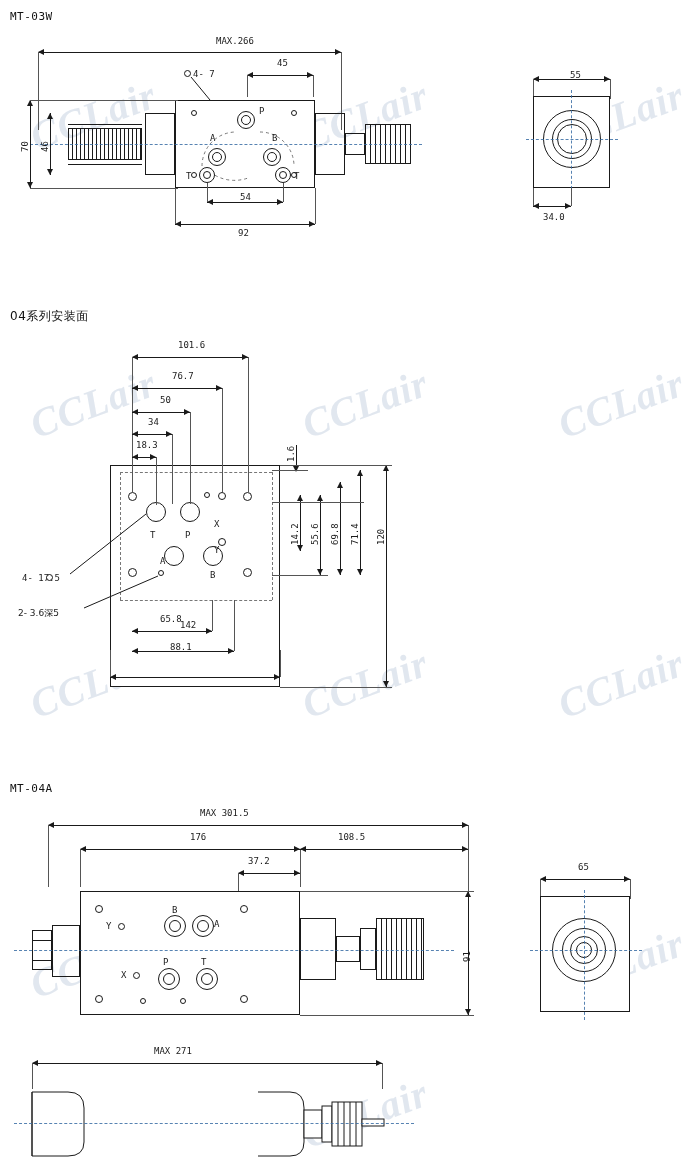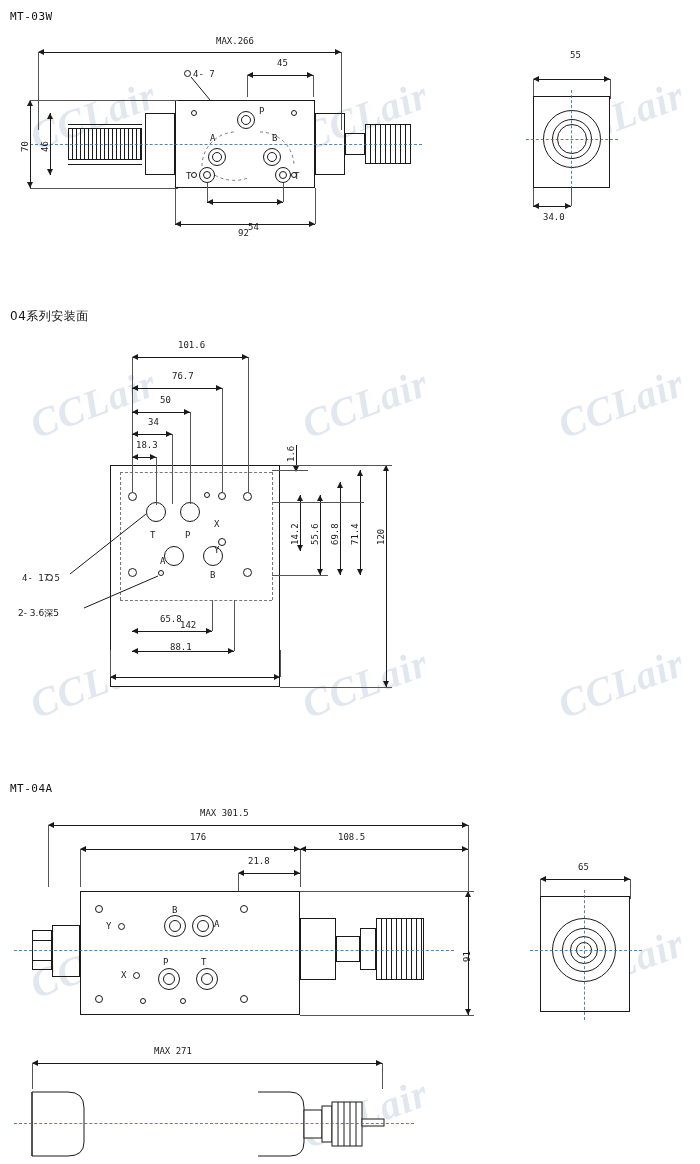--- a/index.html
+++ b/index.html
@@ -155,35 +155,35 @@
   <div class="ln vl" style="left:30px;top:100px;height:88px;"></div>
   <div class="arv u" style="left:27px;top:100px;"></div>
   <div class="arv d" style="left:27px;top:182px;"></div>
   <div class="lbl v" style="left:40px;top:152px;">46</div>
   <div class="ln vl" style="left:50px;top:113px;height:62px;"></div>
   <div class="arv u" style="left:47px;top:113px;"></div>
   <div class="arv d" style="left:47px;top:169px;"></div>
   <div class="ln hl thin" style="left:30px;top:100px;width:148px;"></div>
   <div class="ln hl thin" style="left:30px;top:188px;width:148px;"></div>
 
-  <div class="lbl" style="left:240px;top:222px;margin-left:8px;">54</div>
+  <div class="lbl" style="left:240px;top:192px;">54</div>
   <div class="ln hl" style="left:207px;top:202px;width:76px;"></div>
   <div class="ar l" style="left:207px;top:199px;"></div>
   <div class="ar r" style="left:277px;top:199px;"></div>
   <div class="ln vl thin" style="left:207px;top:183px;height:19px;"></div>
   <div class="ln vl thin" style="left:283px;top:183px;height:19px;"></div>
 
   <div class="lbl" style="left:238px;top:228px;">92</div>
   <div class="ln hl" style="left:175px;top:224px;width:140px;"></div>
   <div class="ar l" style="left:175px;top:221px;"></div>
   <div class="ar r" style="left:309px;top:221px;"></div>
   <div class="ln vl thin" style="left:175px;top:188px;height:36px;"></div>
   <div class="ln vl thin" style="left:315px;top:188px;height:36px;"></div>
 
-  <div class="lbl" style="left:570px;top:50px;text-align:center;">55</div>
+  <div class="lbl" style="left:570px;top:70px;text-align:center;">55</div>
   <div class="ln hl" style="left:533px;top:79px;width:77px;"></div>
   <div class="ar l" style="left:533px;top:76px;"></div>
   <div class="ar r" style="left:604px;top:76px;"></div>
   <div class="ln vl thin" style="left:533px;top:79px;height:20px;"></div>
   <div class="ln vl thin" style="left:610px;top:79px;height:20px;"></div>
 
   <div class="boxf" style="left:533px;top:96px;width:77px;height:92px;"></div>
   <div class="cir" style="left:543px;top:110px;width:58px;height:58px;"></div>
   <div class="cir" style="left:552px;top:119px;width:40px;height:40px;"></div>
   <div class="cir" style="left:557px;top:124px;width:30px;height:30px;"></div>
@@ -336,21 +336,21 @@
   <div class="ar l" style="left:80px;top:846px;"></div>
   <div class="ar r" style="left:294px;top:846px;"></div>
   <div class="ln vl thin" style="left:80px;top:849px;height:38px;"></div>
   <div class="ln vl thin" style="left:300px;top:849px;height:38px;"></div>
 
   <div class="lbl" style="left:338px;top:832px;">108.5</div>
   <div class="ln hl" style="left:300px;top:849px;width:168px;"></div>
   <div class="ar l" style="left:300px;top:846px;"></div>
   <div class="ar r" style="left:462px;top:846px;"></div>
 
-  <div class="lbl" style="left:248px;top:856px;">21.8</div>
+  <div class="lbl" style="left:248px;top:856px;">37.2</div>
   <div class="ln hl" style="left:238px;top:873px;width:62px;"></div>
   <div class="ar l" style="left:238px;top:870px;"></div>
   <div class="ar r" style="left:294px;top:870px;"></div>
   <div class="ln vl thin" style="left:238px;top:873px;height:18px;"></div>
 
   <div class="boxf" style="left:80px;top:891px;width:220px;height:124px;"></div>
   <div class="box" style="left:52px;top:925px;width:28px;height:52px;"></div>
   <div class="box" style="left:300px;top:918px;width:36px;height:62px;"></div>
 
   <div class="box" style="left:32px;top:930px;width:20px;height:40px;"></div>

